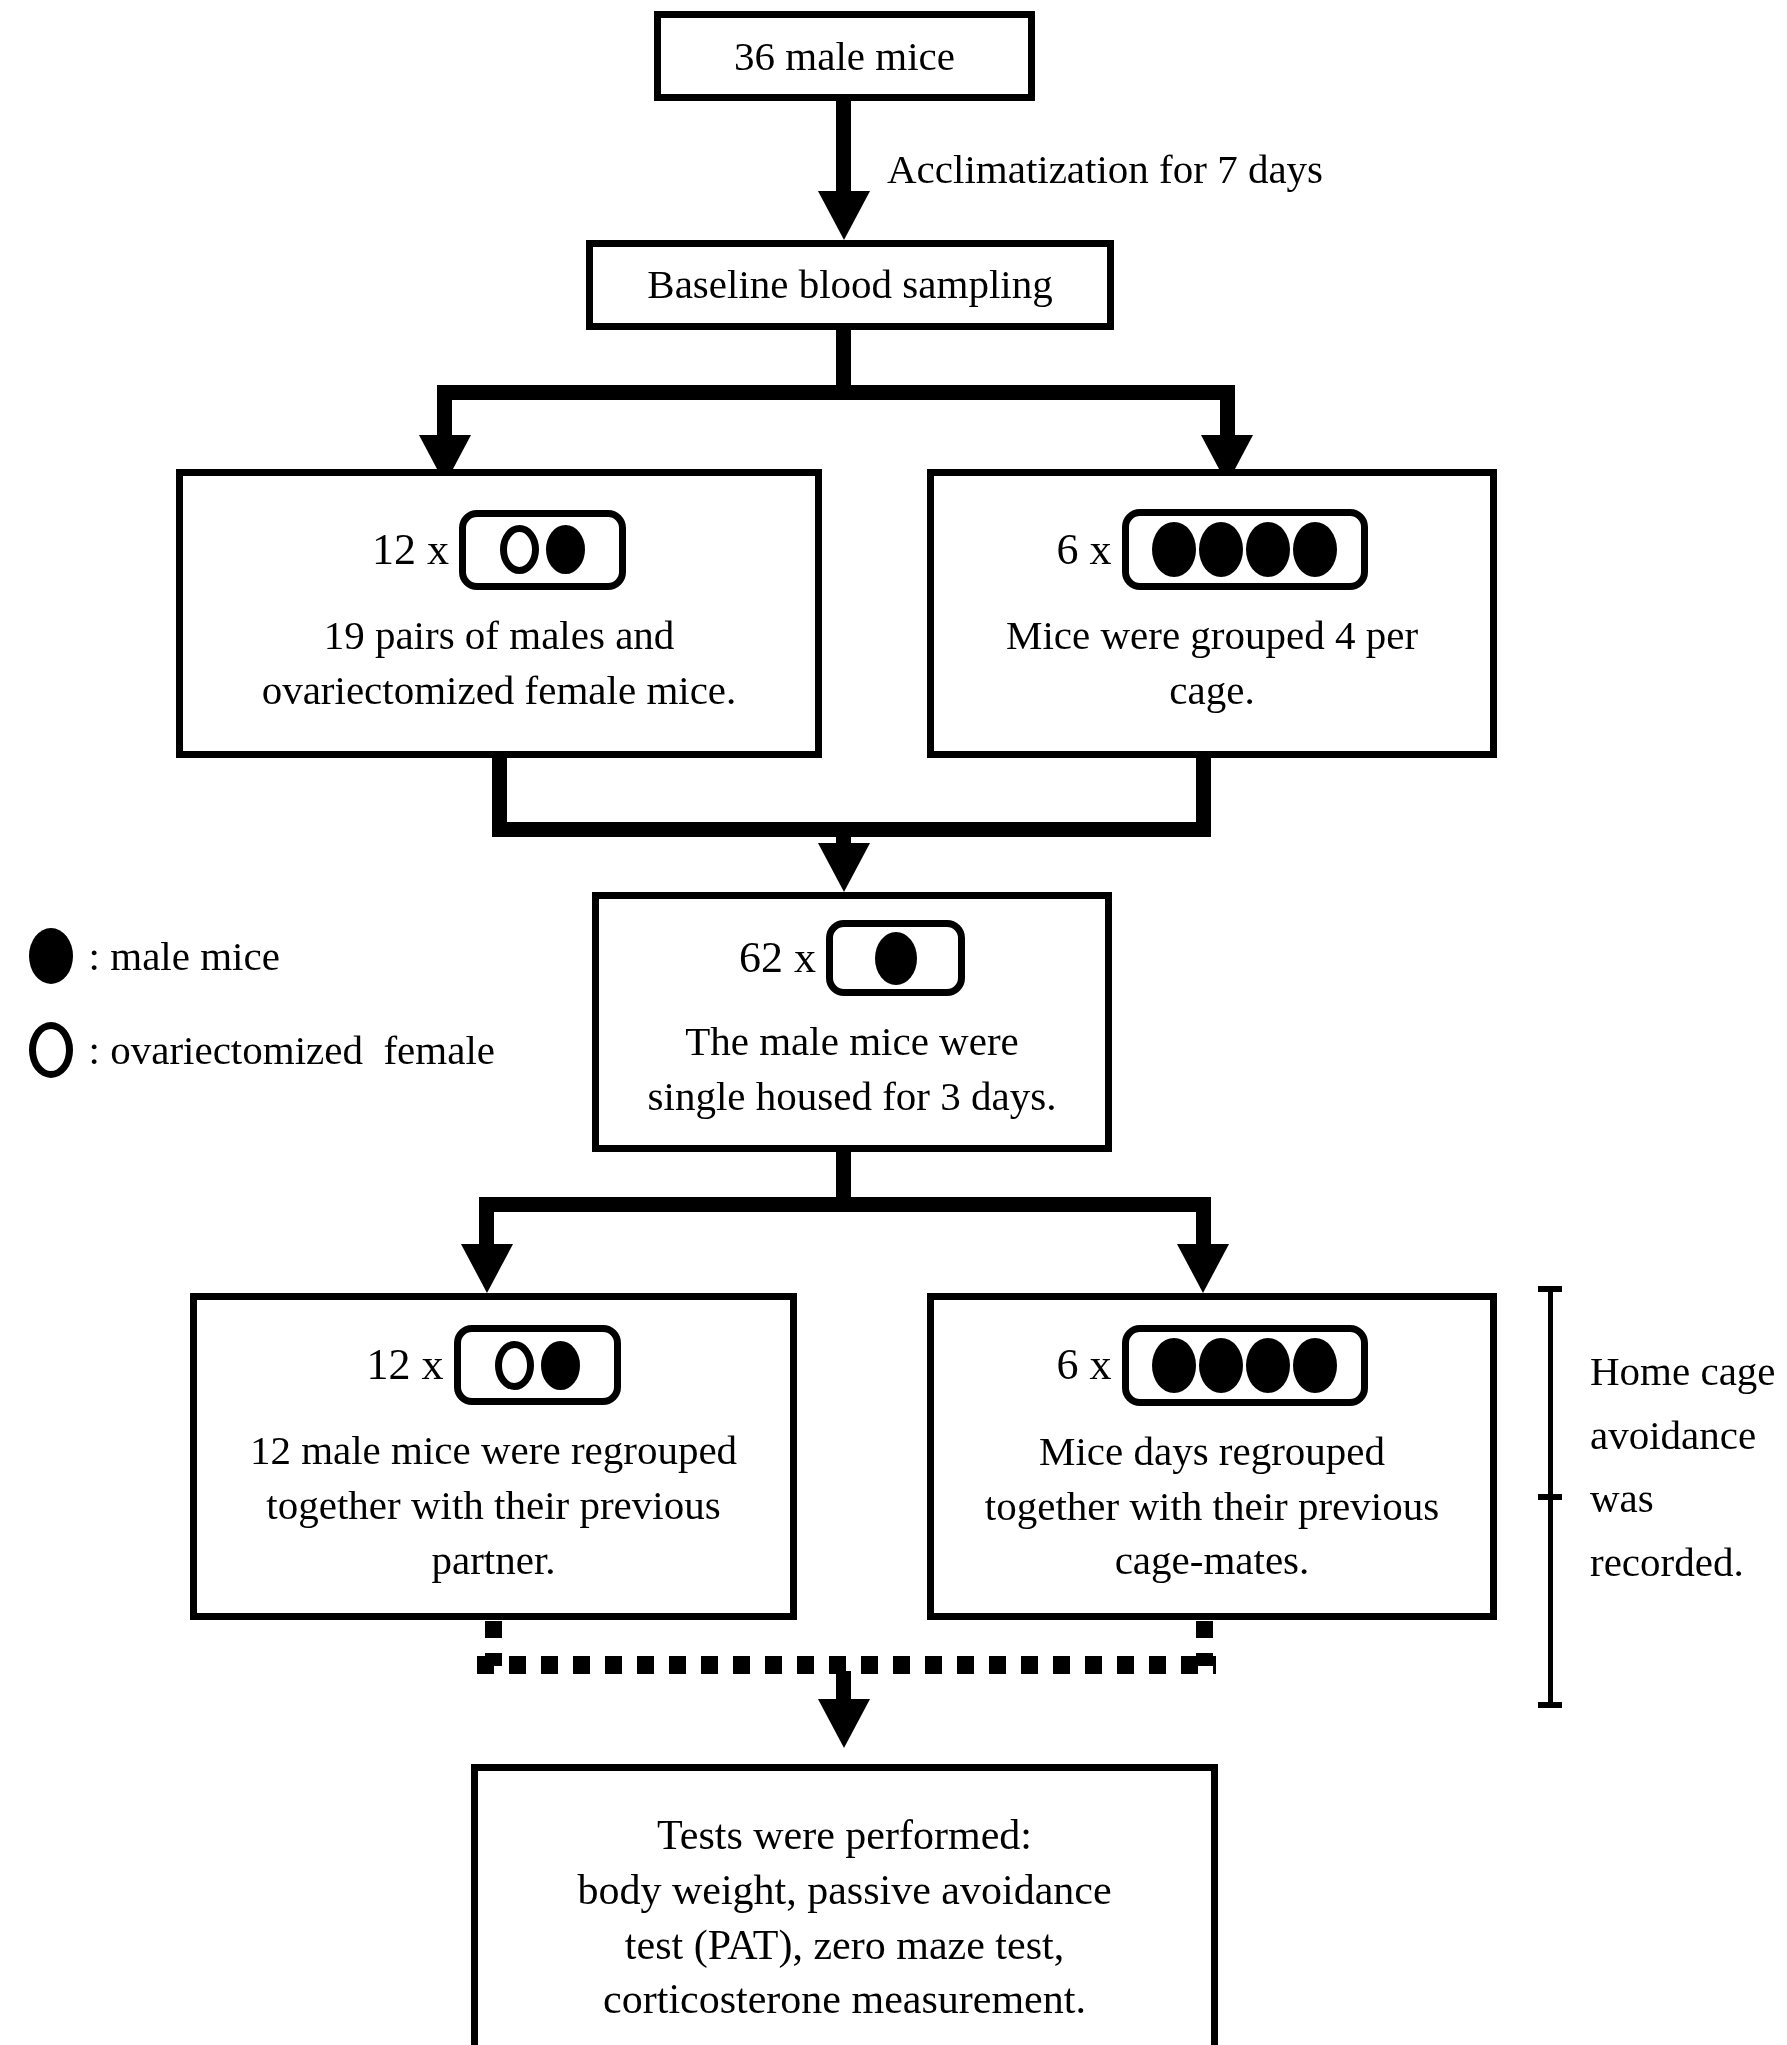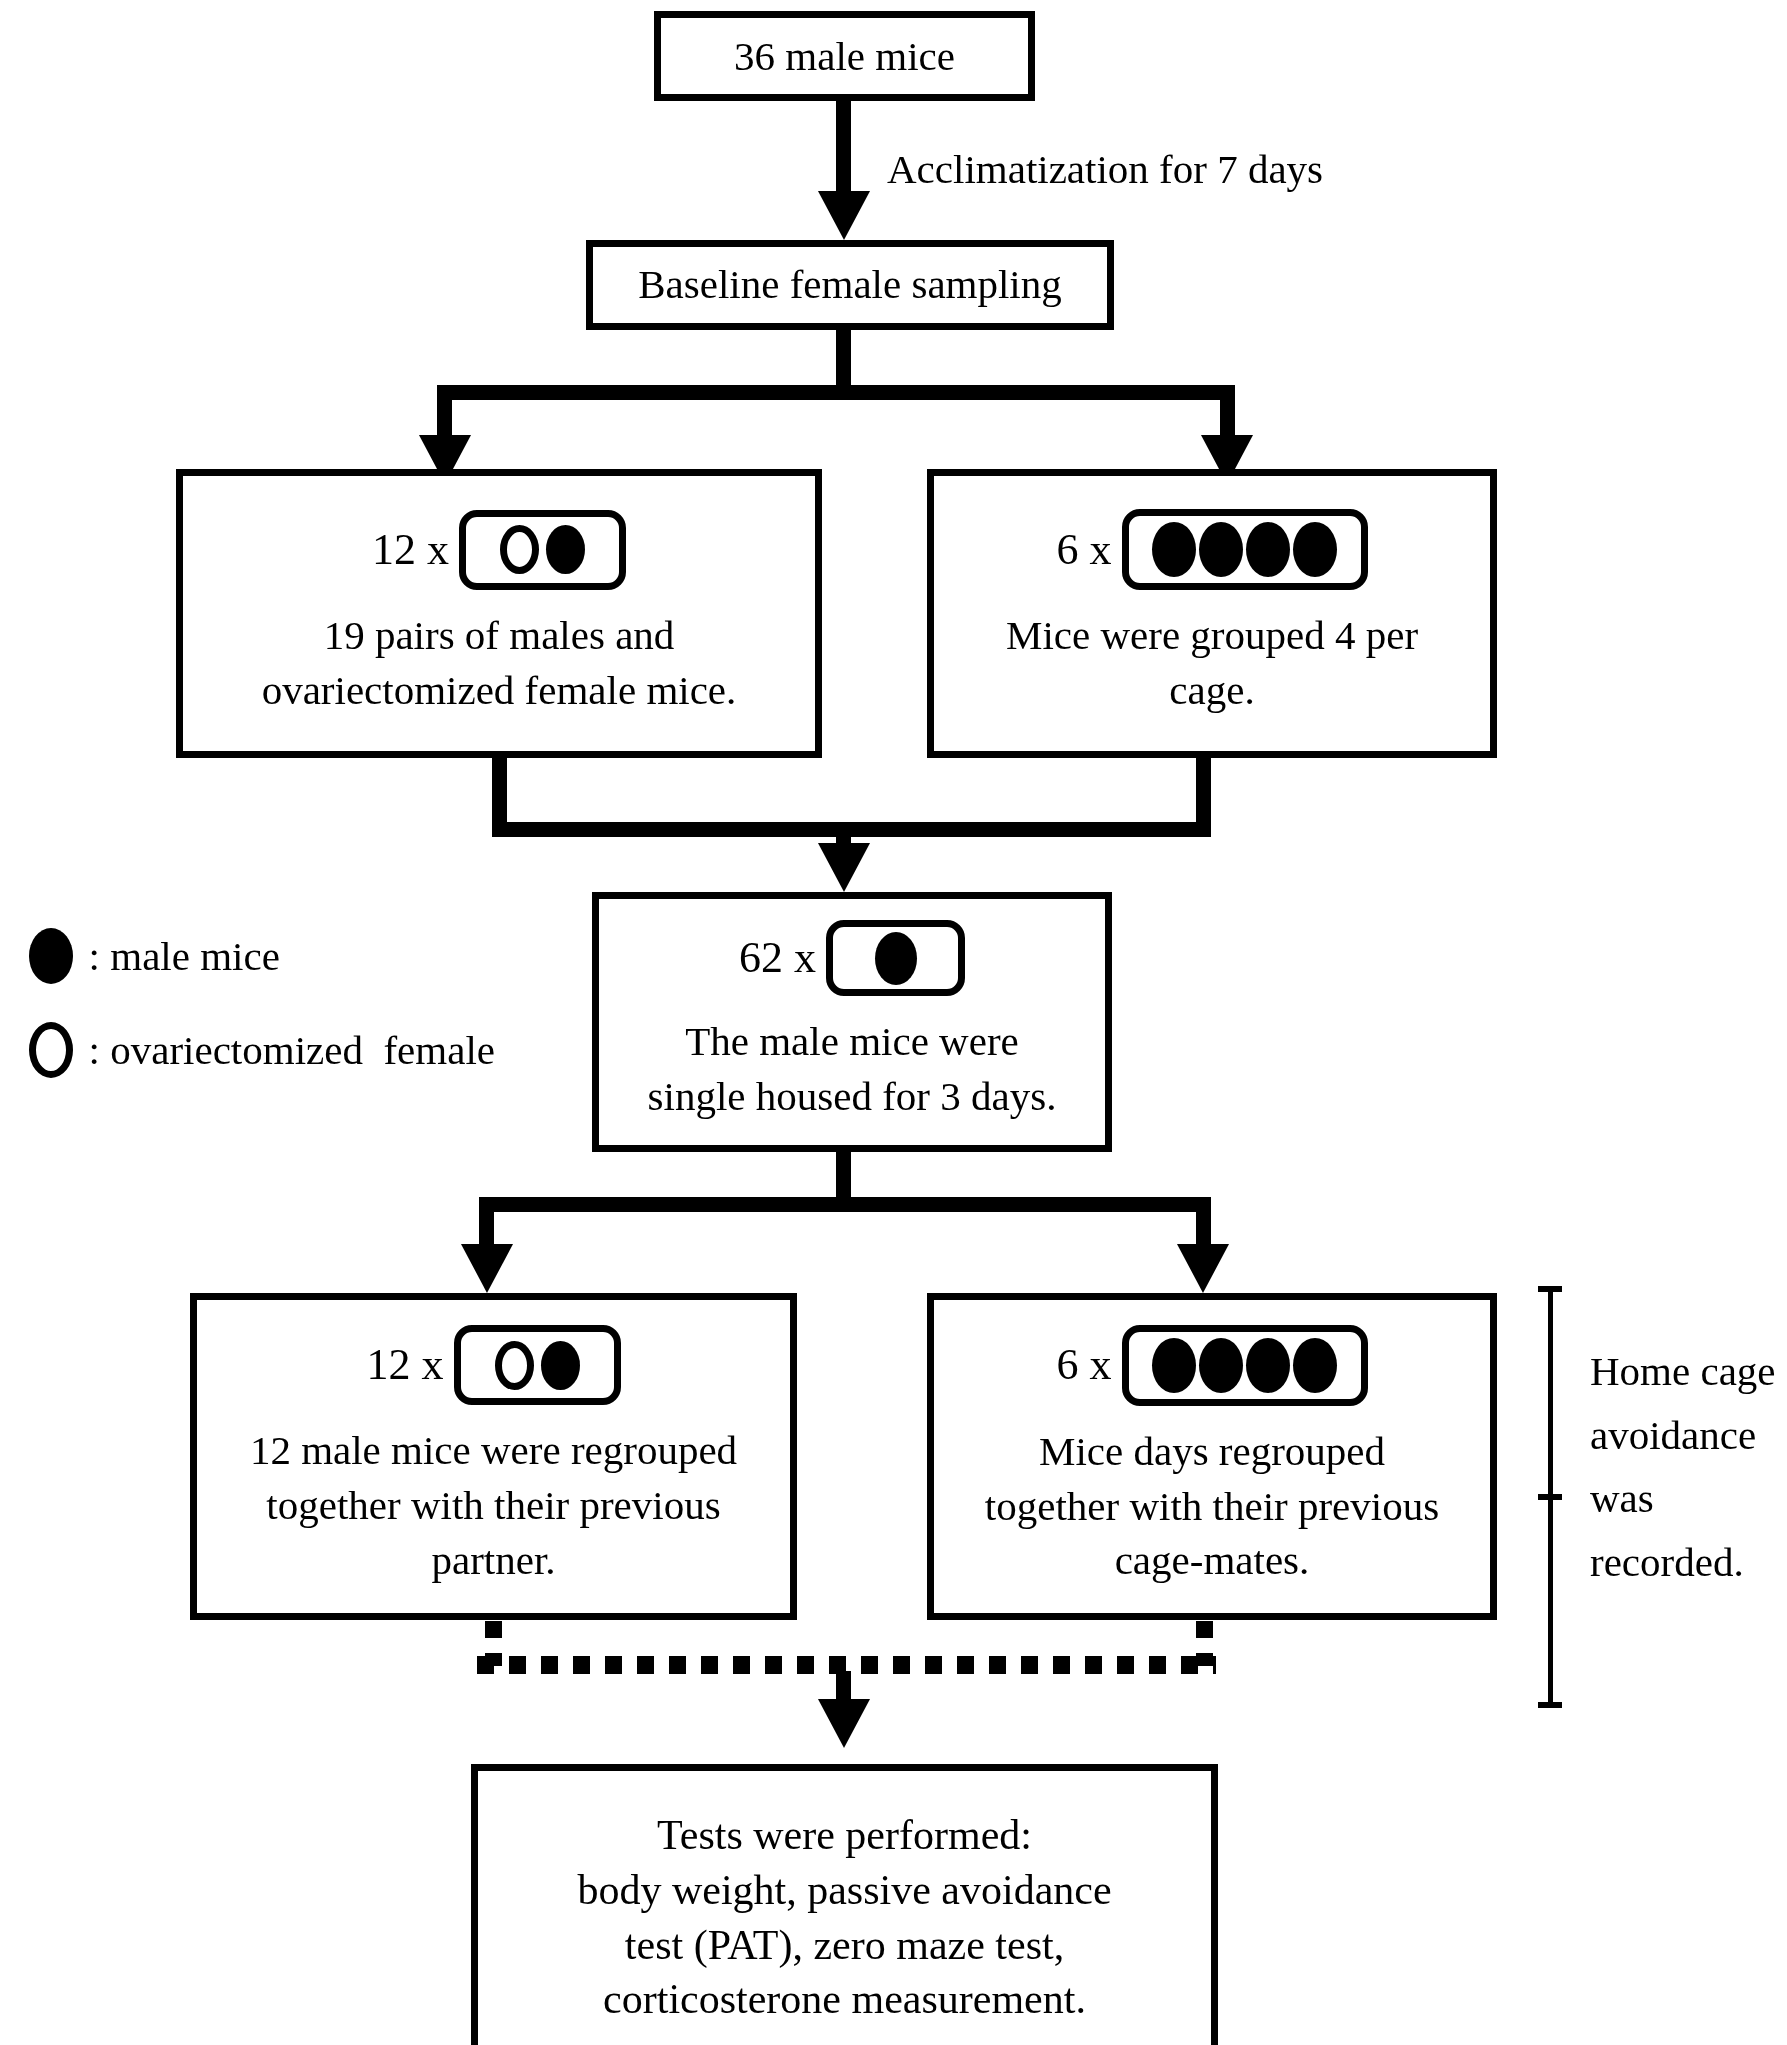--- a/index.html
+++ b/index.html
@@ -107,21 +107,21 @@
 
   <div class="box" id="box-top">
     <span class="txt">36 male mice</span>
   </div>
 
   <div class="stem" style="left:820px;top:101px;height:98px;"></div>
   <div class="arrow-head" style="left:802px;top:191px;"></div>
   <div id="acclim-label">Acclimatization for 7 days</div>
 
   <div class="box" id="box-baseline">
-    <span class="txt">Baseline female sampling</span>
+    <span class="txt">Baseline blood sampling</span>
   </div>
 
   <div class="stem" style="left:820px;top:330px;height:55px;"></div>
   <div class="bar" style="left:421px;top:385px;width:798px;"></div>
   <div class="stem" style="left:421px;top:385px;height:70px;"></div>
   <div class="stem" style="left:1204px;top:385px;height:70px;"></div>
   <div class="arrow-head" style="left:403px;top:435px;"></div>
   <div class="arrow-head" style="left:1185px;top:435px;"></div>
 
   <div class="box" id="box-pairs">

